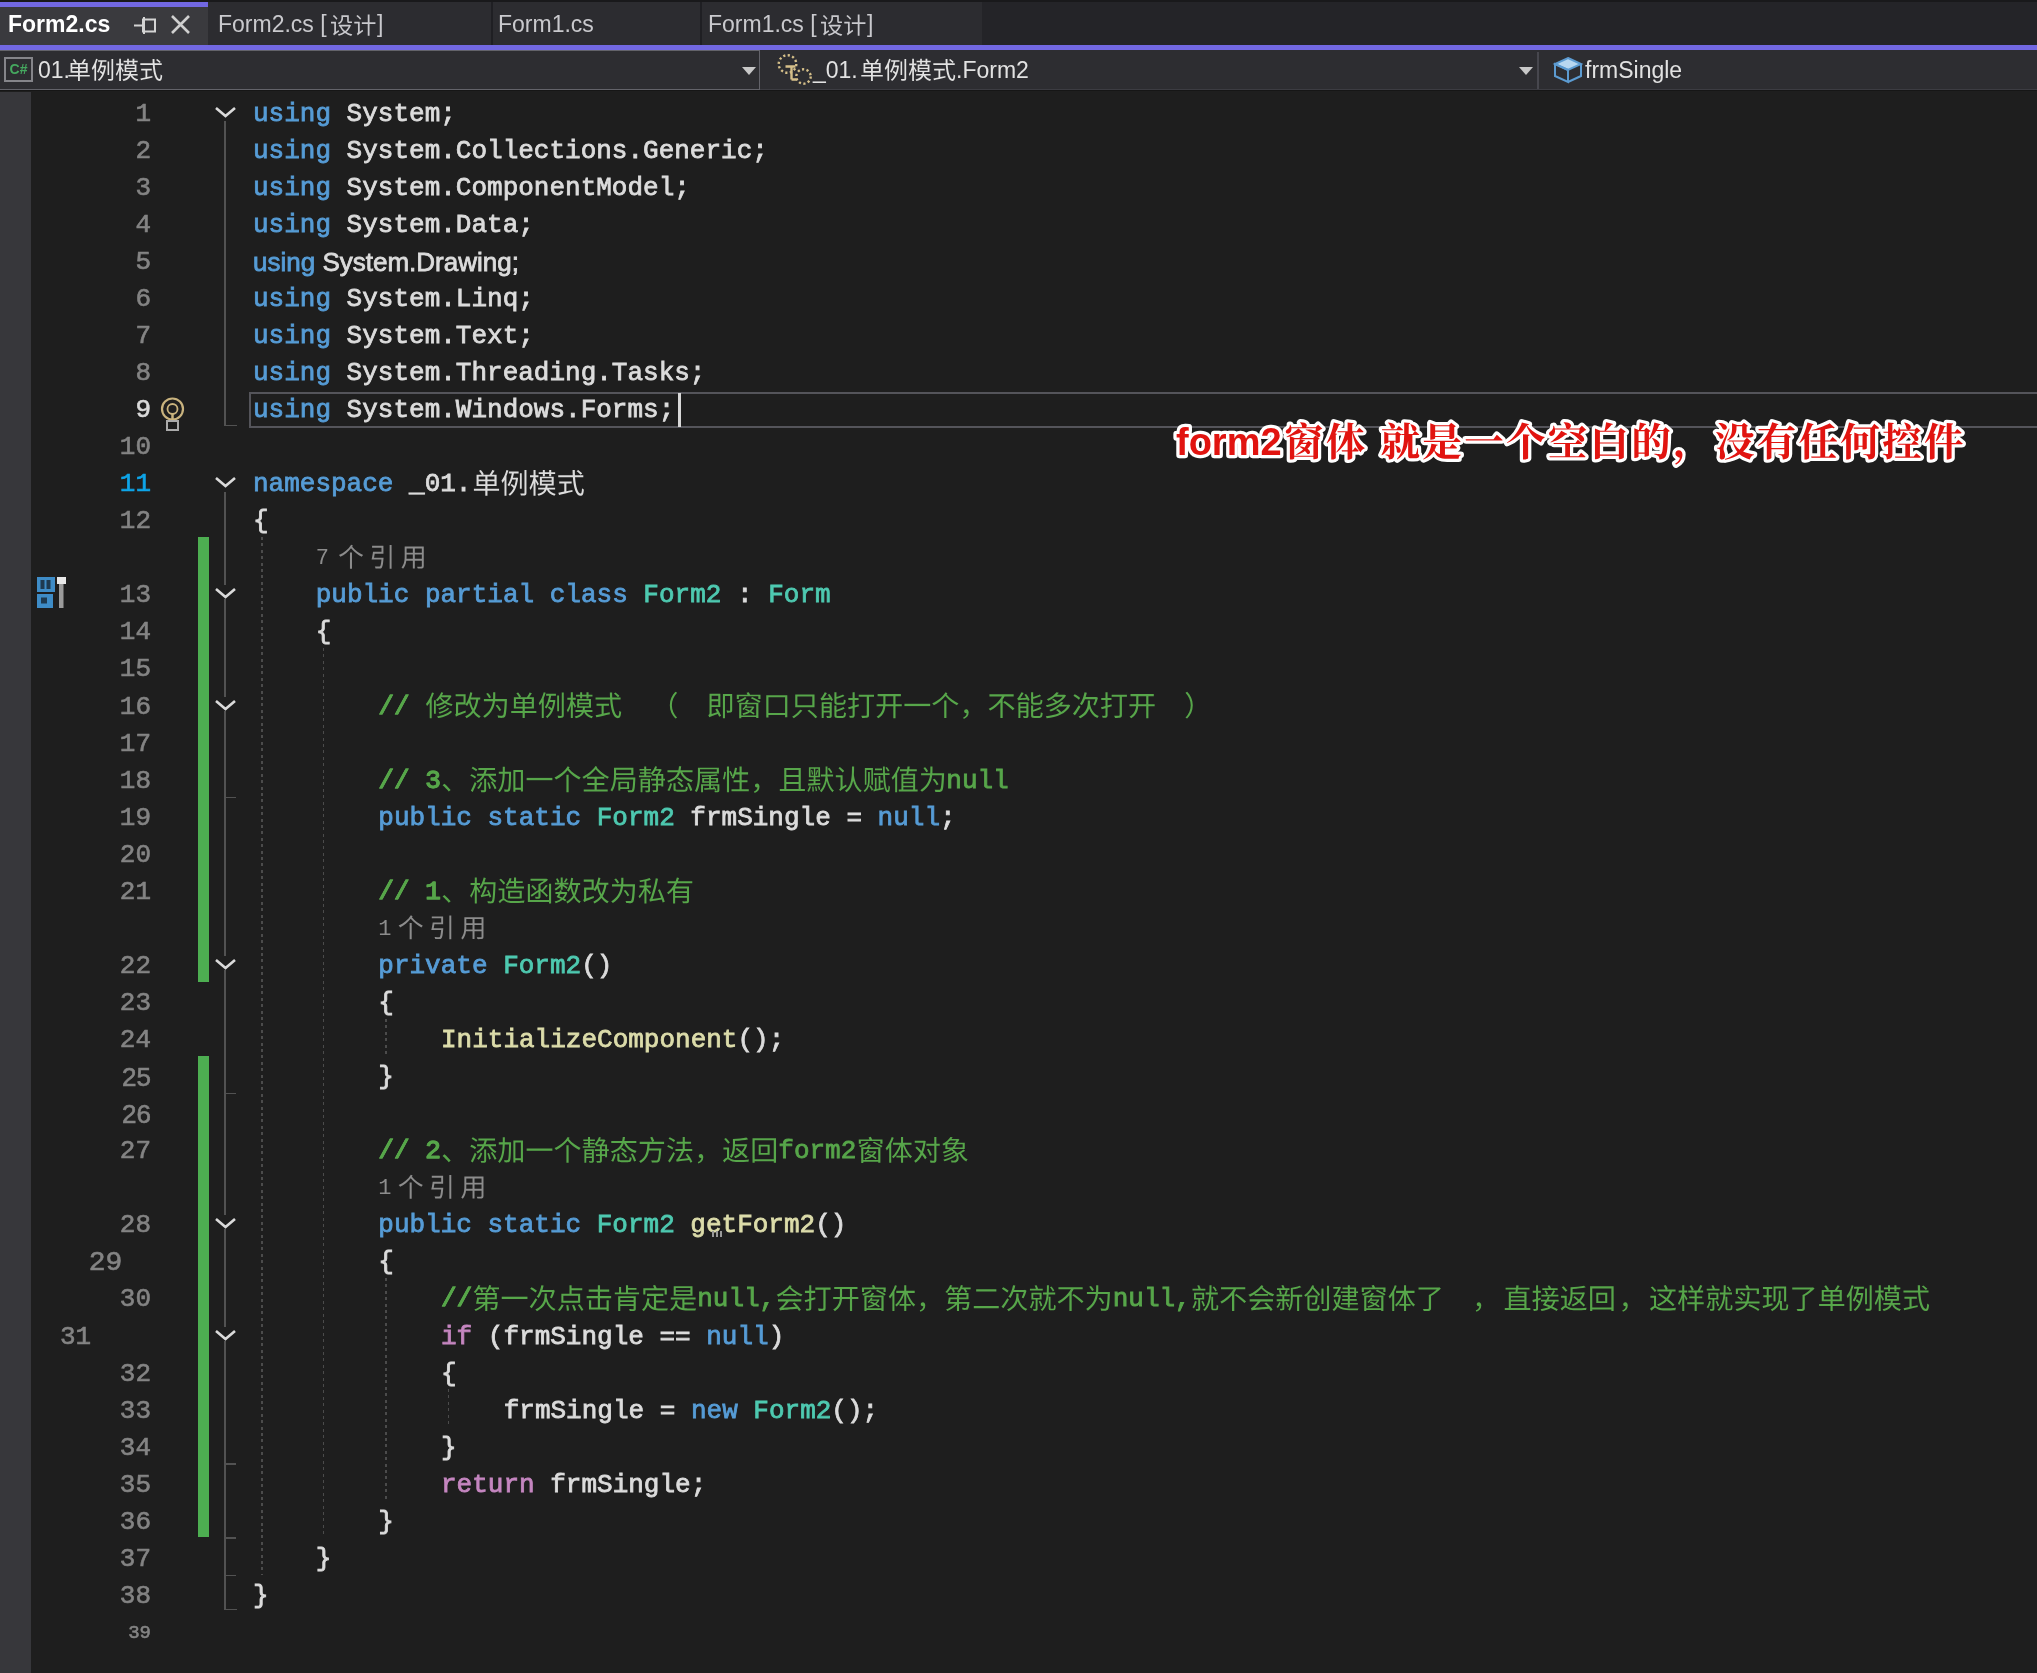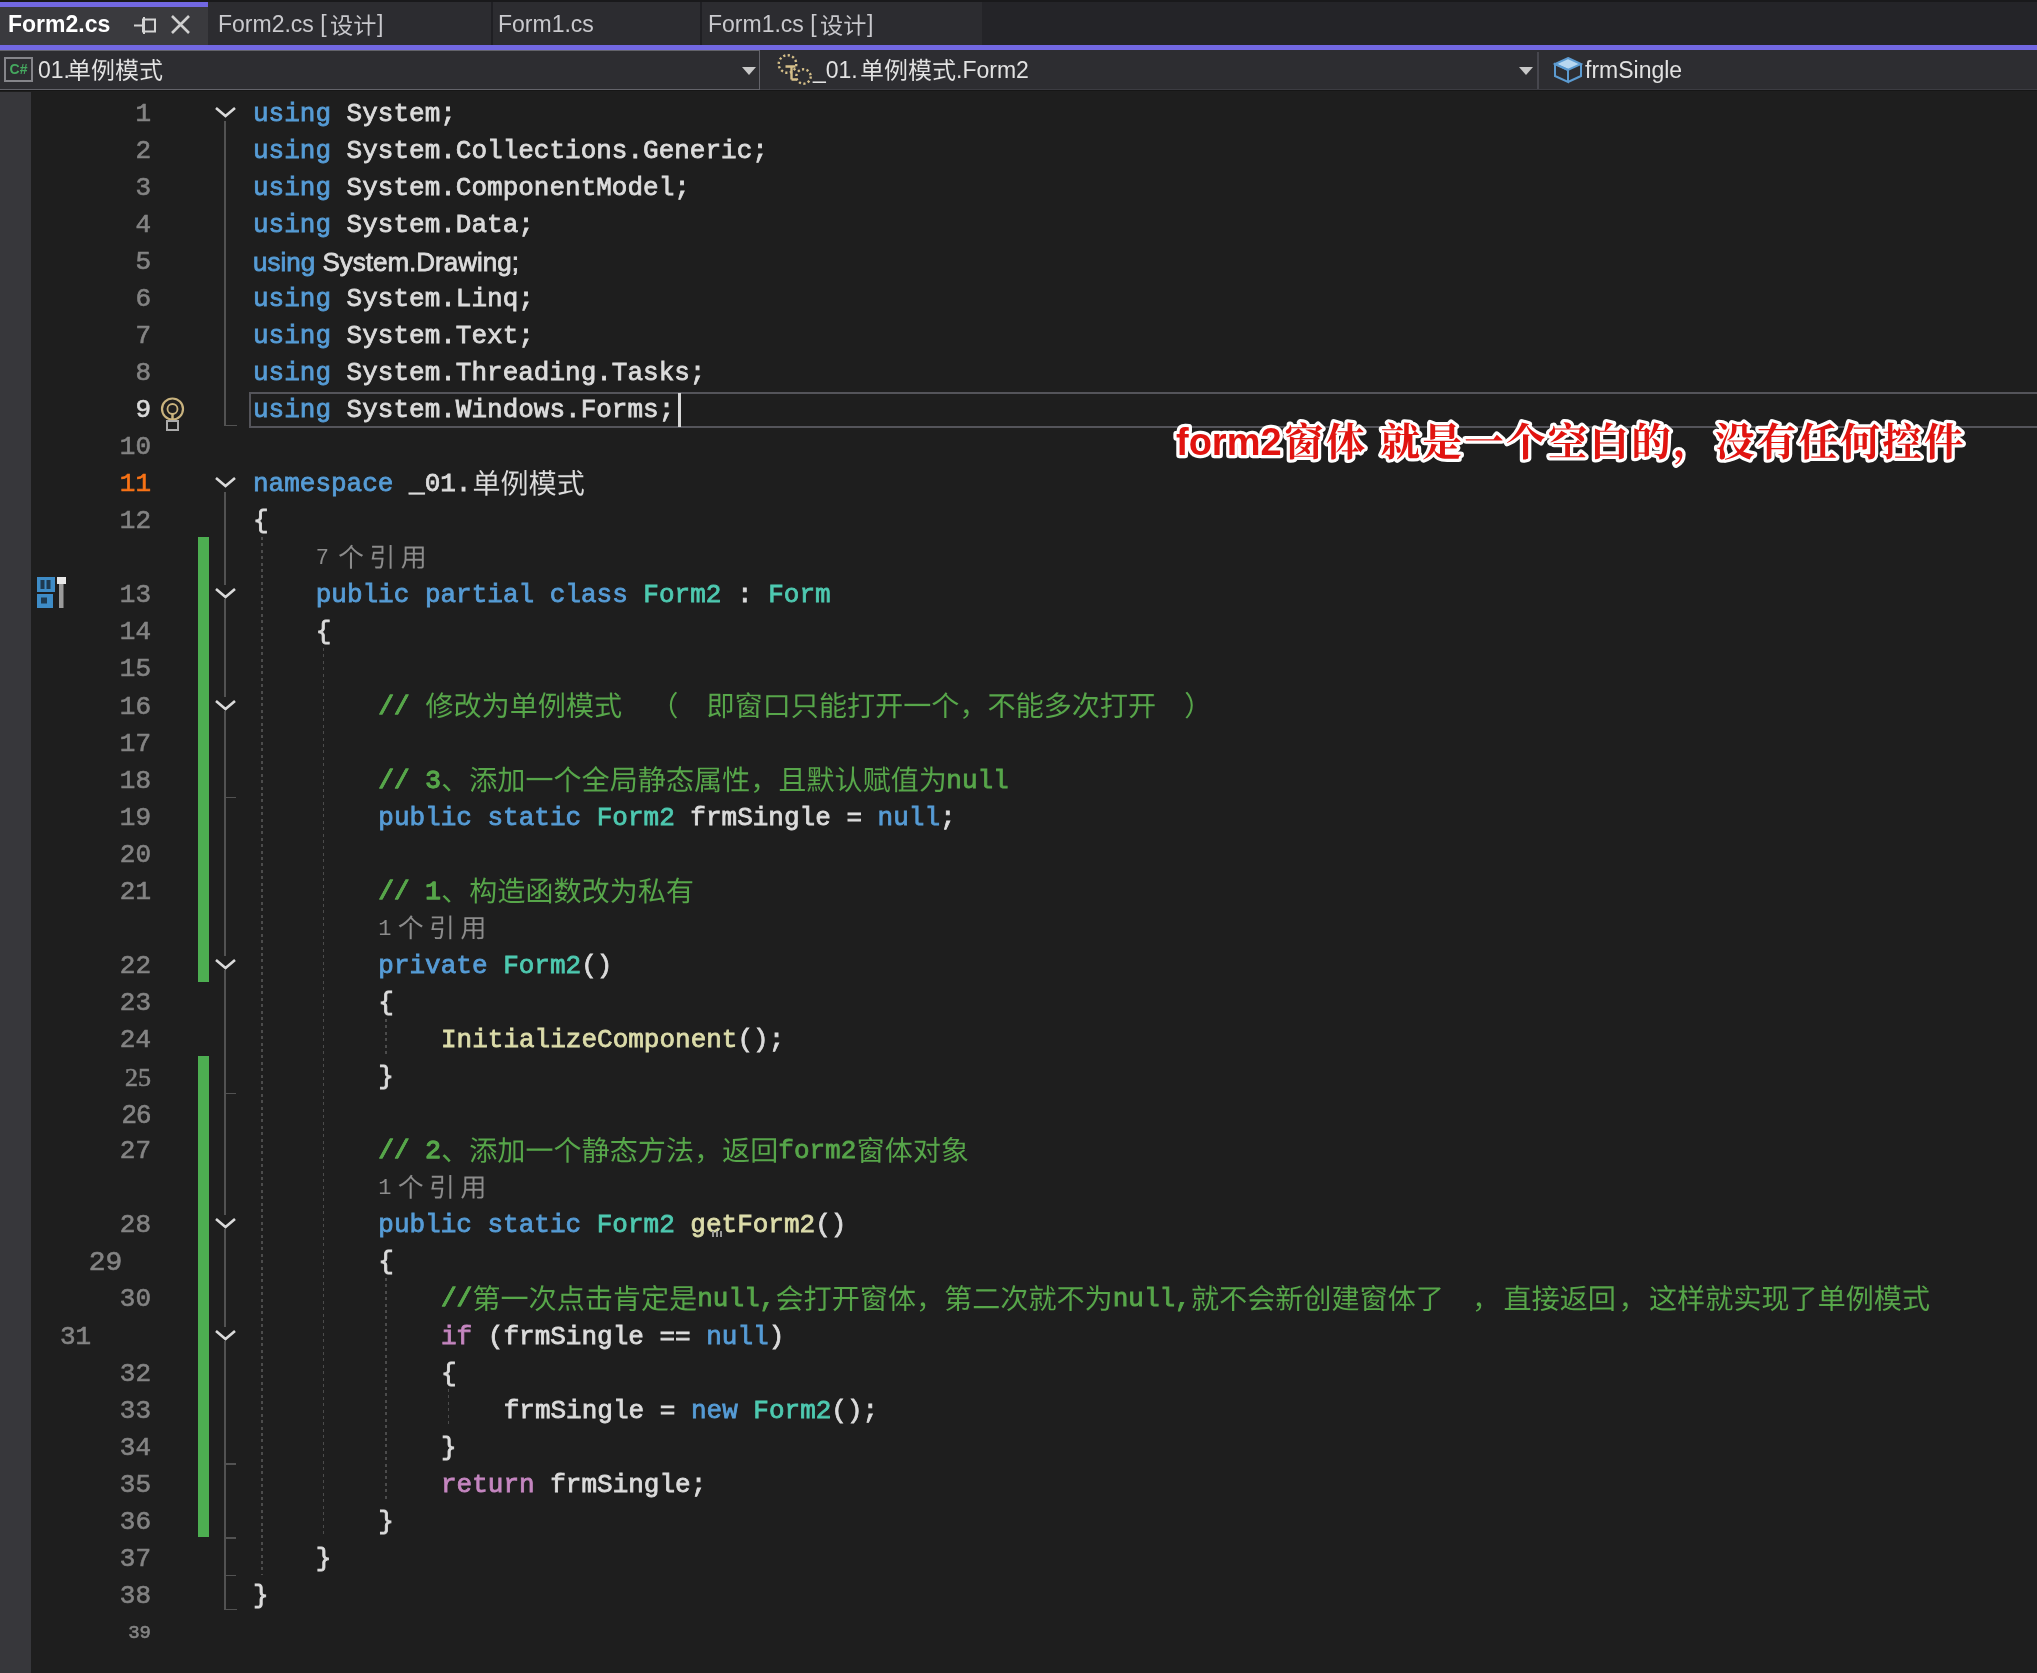--- a/index.html
+++ b/index.html
@@ -55,35 +55,35 @@
 <div style="position:absolute;left:60px;top:95.5px;width:91px;height:37.1px;line-height:37.1px;font-family:'Liberation Mono',monospace;font-size:26px;color:#848484;text-align:right;-webkit-text-stroke:0.6px">1</div>
 <div style="position:absolute;left:60px;top:132.6px;width:91px;height:37.1px;line-height:37.1px;font-family:'Liberation Mono',monospace;font-size:26px;color:#848484;text-align:right;-webkit-text-stroke:0.6px">2</div>
 <div style="position:absolute;left:60px;top:169.6px;width:91px;height:37.1px;line-height:37.1px;font-family:'Liberation Mono',monospace;font-size:26px;color:#848484;text-align:right;-webkit-text-stroke:0.6px">3</div>
 <div style="position:absolute;left:60px;top:206.7px;width:91px;height:37.1px;line-height:37.1px;font-family:'Liberation Mono',monospace;font-size:26px;color:#848484;text-align:right;-webkit-text-stroke:0.6px">4</div>
 <div style="position:absolute;left:60px;top:243.7px;width:91px;height:37.1px;line-height:37.1px;font-family:'Liberation Mono',monospace;font-size:26px;color:#848484;text-align:right;-webkit-text-stroke:0.6px">5</div>
 <div style="position:absolute;left:60px;top:280.8px;width:91px;height:37.1px;line-height:37.1px;font-family:'Liberation Mono',monospace;font-size:26px;color:#848484;text-align:right;-webkit-text-stroke:0.6px">6</div>
 <div style="position:absolute;left:60px;top:317.9px;width:91px;height:37.1px;line-height:37.1px;font-family:'Liberation Mono',monospace;font-size:26px;color:#848484;text-align:right;-webkit-text-stroke:0.6px">7</div>
 <div style="position:absolute;left:60px;top:354.9px;width:91px;height:37.1px;line-height:37.1px;font-family:'Liberation Mono',monospace;font-size:26px;color:#848484;text-align:right;-webkit-text-stroke:0.6px">8</div>
 <div style="position:absolute;left:60px;top:392.0px;width:91px;height:37.1px;line-height:37.1px;font-family:'Liberation Mono',monospace;font-size:26px;color:#DBDBDB;text-align:right;-webkit-text-stroke:0.6px">9</div>
 <div style="position:absolute;left:60px;top:429.0px;width:91px;height:37.1px;line-height:37.1px;font-family:'Liberation Mono',monospace;font-size:26px;color:#848484;text-align:right;-webkit-text-stroke:0.6px">10</div>
-<div style="position:absolute;left:60px;top:466.1px;width:91px;height:37.1px;line-height:37.1px;font-family:'Liberation Mono',monospace;font-size:26px;color:#f97316;text-align:right;-webkit-text-stroke:0.6px">11</div>
+<div style="position:absolute;left:60px;top:466.1px;width:91px;height:37.1px;line-height:37.1px;font-family:'Liberation Mono',monospace;font-size:26px;color:#0ea5e9;text-align:right;-webkit-text-stroke:0.6px">11</div>
 <div style="position:absolute;left:60px;top:503.2px;width:91px;height:37.1px;line-height:37.1px;font-family:'Liberation Mono',monospace;font-size:26px;color:#848484;text-align:right;-webkit-text-stroke:0.6px">12</div>
 <div style="position:absolute;left:60px;top:577.3px;width:91px;height:37.1px;line-height:37.1px;font-family:'Liberation Mono',monospace;font-size:26px;color:#848484;text-align:right;-webkit-text-stroke:0.6px">13</div>
 <div style="position:absolute;left:60px;top:614.3px;width:91px;height:37.1px;line-height:37.1px;font-family:'Liberation Mono',monospace;font-size:26px;color:#848484;text-align:right;-webkit-text-stroke:0.6px">14</div>
 <div style="position:absolute;left:60px;top:651.4px;width:91px;height:37.1px;line-height:37.1px;font-family:'Liberation Mono',monospace;font-size:26px;color:#848484;text-align:right;-webkit-text-stroke:0.6px">15</div>
 <div style="position:absolute;left:60px;top:688.5px;width:91px;height:37.1px;line-height:37.1px;font-family:'Liberation Mono',monospace;font-size:26px;color:#848484;text-align:right;-webkit-text-stroke:0.6px">16</div>
 <div style="position:absolute;left:60px;top:725.5px;width:91px;height:37.1px;line-height:37.1px;font-family:'Liberation Mono',monospace;font-size:26px;color:#848484;text-align:right;-webkit-text-stroke:0.6px">17</div>
 <div style="position:absolute;left:60px;top:762.6px;width:91px;height:37.1px;line-height:37.1px;font-family:'Liberation Mono',monospace;font-size:26px;color:#848484;text-align:right;-webkit-text-stroke:0.6px">18</div>
 <div style="position:absolute;left:60px;top:799.6px;width:91px;height:37.1px;line-height:37.1px;font-family:'Liberation Mono',monospace;font-size:26px;color:#848484;text-align:right;-webkit-text-stroke:0.6px">19</div>
 <div style="position:absolute;left:60px;top:836.7px;width:91px;height:37.1px;line-height:37.1px;font-family:'Liberation Mono',monospace;font-size:26px;color:#848484;text-align:right;-webkit-text-stroke:0.6px">20</div>
 <div style="position:absolute;left:60px;top:873.8px;width:91px;height:37.1px;line-height:37.1px;font-family:'Liberation Mono',monospace;font-size:26px;color:#848484;text-align:right;-webkit-text-stroke:0.6px">21</div>
 <div style="position:absolute;left:60px;top:947.9px;width:91px;height:37.1px;line-height:37.1px;font-family:'Liberation Mono',monospace;font-size:26px;color:#848484;text-align:right;-webkit-text-stroke:0.6px">22</div>
 <div style="position:absolute;left:60px;top:984.9px;width:91px;height:37.1px;line-height:37.1px;font-family:'Liberation Mono',monospace;font-size:26px;color:#848484;text-align:right;-webkit-text-stroke:0.6px">23</div>
 <div style="position:absolute;left:60px;top:1022.0px;width:91px;height:37.1px;line-height:37.1px;font-family:'Liberation Mono',monospace;font-size:26px;color:#848484;text-align:right;-webkit-text-stroke:0.6px">24</div>
-<div style="position:absolute;left:60px;top:1059.1px;width:91px;height:37.1px;line-height:37.1px;font-family:Liberation Serif, serif;font-size:26px;color:#848484;text-align:right;-webkit-text-stroke:0.6px">25</div>
+<div style="position:absolute;left:60px;top:1059.1px;width:91px;height:37.1px;line-height:37.1px;font-family:Liberation Sans, sans-serif;font-size:26px;color:#848484;text-align:right;-webkit-text-stroke:0.6px">25</div>
 <div style="position:absolute;left:60px;top:1096.1px;width:91px;height:37.1px;line-height:37.1px;font-family:Liberation Sans, sans-serif;font-size:26px;color:#848484;text-align:right;-webkit-text-stroke:0.6px">26</div>
 <div style="position:absolute;left:60px;top:1133.2px;width:91px;height:37.1px;line-height:37.1px;font-family:'Liberation Mono',monospace;font-size:26px;color:#848484;text-align:right;-webkit-text-stroke:0.6px">27</div>
 <div style="position:absolute;left:60px;top:1207.3px;width:91px;height:37.1px;line-height:37.1px;font-family:'Liberation Mono',monospace;font-size:26px;color:#848484;text-align:right;-webkit-text-stroke:0.6px">28</div>
 <div style="position:absolute;left:60px;top:1244.4px;width:91px;height:37.1px;line-height:37.1px;font-family:'Liberation Mono',monospace;font-size:28px;color:#848484;text-align:center;-webkit-text-stroke:0.6px">29</div>
 <div style="position:absolute;left:60px;top:1281.4px;width:91px;height:37.1px;line-height:37.1px;font-family:'Liberation Mono',monospace;font-size:26px;color:#848484;text-align:right;-webkit-text-stroke:0.6px">30</div>
 <div style="position:absolute;left:60px;top:1318.5px;width:91px;height:37.1px;line-height:37.1px;font-family:'Liberation Mono',monospace;font-size:26px;color:#848484;text-align:left;-webkit-text-stroke:0.6px">31</div>
 <div style="position:absolute;left:60px;top:1355.5px;width:91px;height:37.1px;line-height:37.1px;font-family:'Liberation Mono',monospace;font-size:26px;color:#848484;text-align:right;-webkit-text-stroke:0.6px">32</div>
 <div style="position:absolute;left:60px;top:1392.6px;width:91px;height:37.1px;line-height:37.1px;font-family:'Liberation Mono',monospace;font-size:26px;color:#848484;text-align:right;-webkit-text-stroke:0.6px">33</div>
 <div style="position:absolute;left:60px;top:1429.7px;width:91px;height:37.1px;line-height:37.1px;font-family:'Liberation Mono',monospace;font-size:26px;color:#848484;text-align:right;-webkit-text-stroke:0.6px">34</div>
 <div style="position:absolute;left:60px;top:1466.7px;width:91px;height:37.1px;line-height:37.1px;font-family:'Liberation Mono',monospace;font-size:26px;color:#848484;text-align:right;-webkit-text-stroke:0.6px">35</div>

